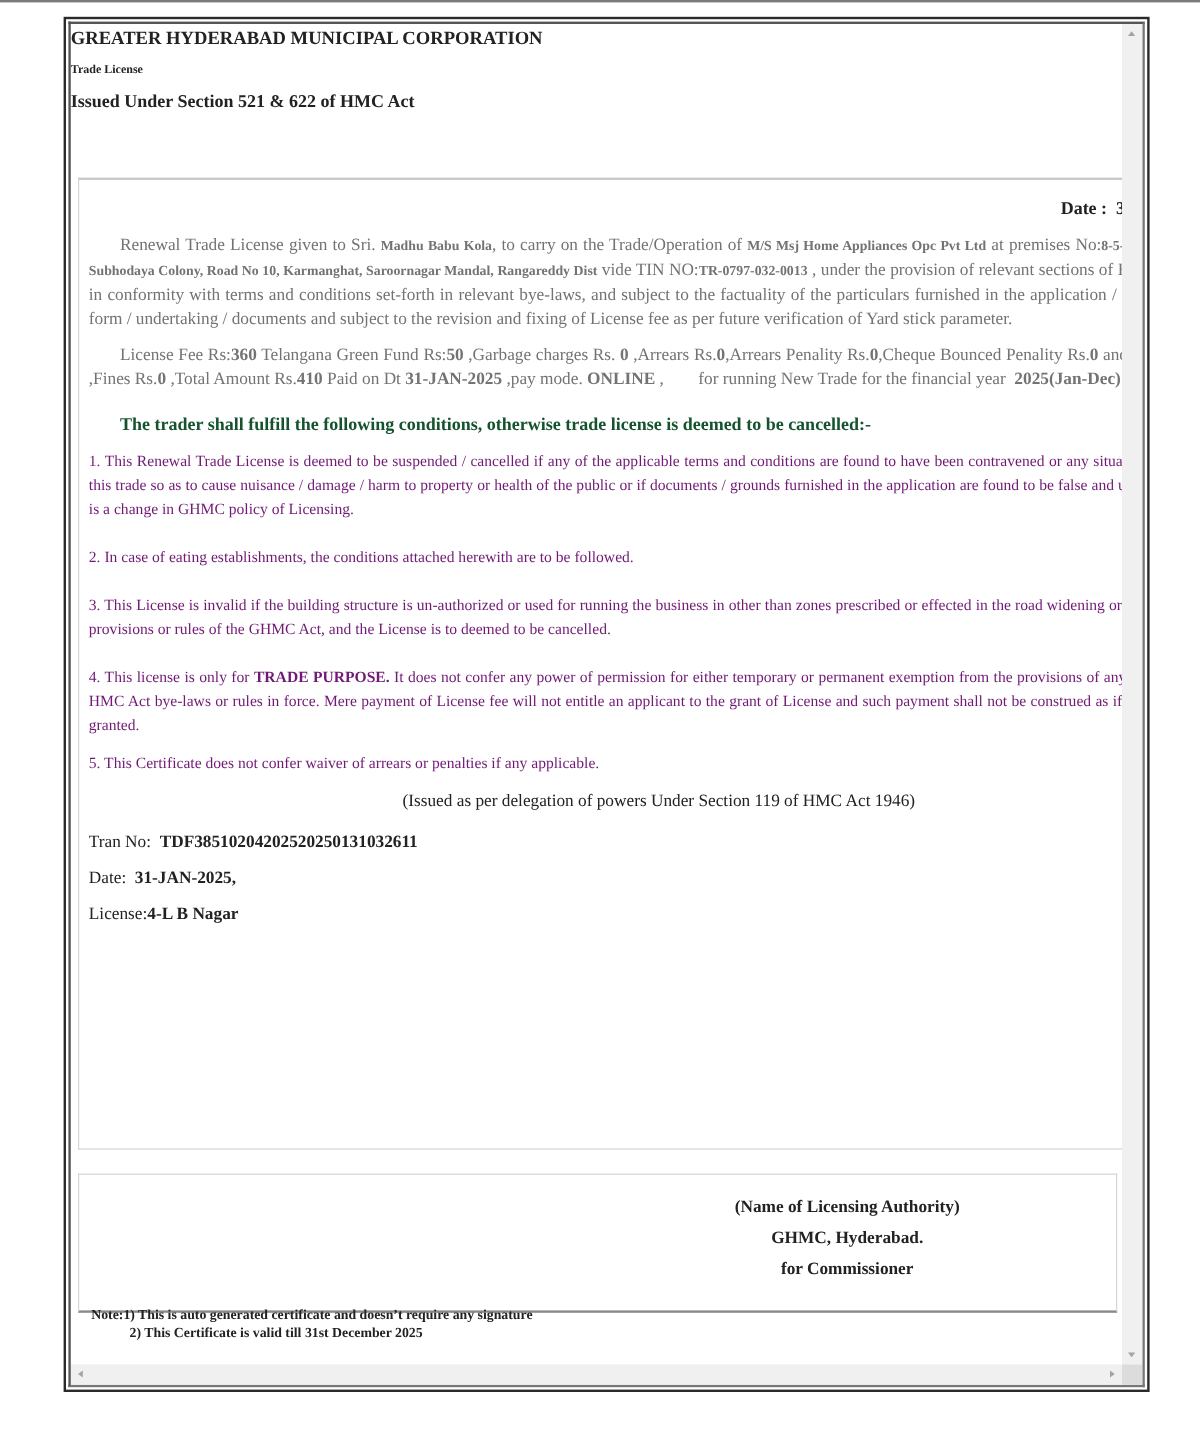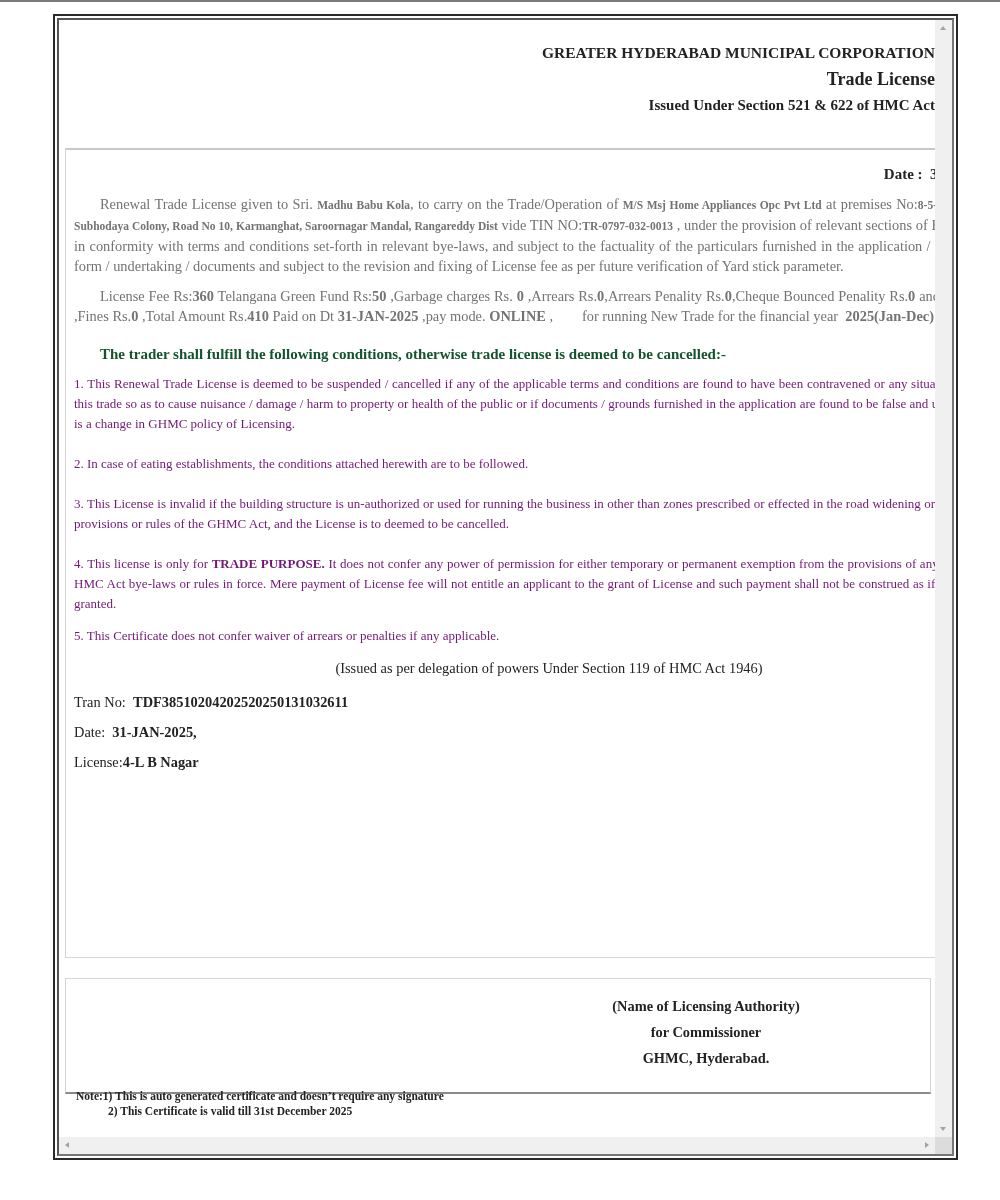--- a/index.html
+++ b/index.html
@@ -39,25 +39,25 @@
     .corner {
       position: absolute; right: 0; bottom: 0; width: 17px; height: 17px; background: #dcdcdc;
     }
     .arrow { position: absolute; width: 0; height: 0; }
     .arrow.up { left: 5px; top: 6px; border-left: 3.5px solid transparent; border-right: 3.5px solid transparent; border-bottom: 4px solid #a3a3a3; }
     .arrow.down { left: 5px; bottom: 6px; border-left: 3.5px solid transparent; border-right: 3.5px solid transparent; border-top: 4px solid #a3a3a3; }
     .arrow.left { left: 6px; top: 5px; border-top: 3.5px solid transparent; border-bottom: 3.5px solid transparent; border-right: 4px solid #a3a3a3; }
     .arrow.right { right: 6px; top: 5px; border-top: 3.5px solid transparent; border-bottom: 3.5px solid transparent; border-left: 4px solid #a3a3a3; }
 
     .header {
-      text-align: right; font-weight: bold; color: #222;
-      padding-top: 20px; height: 128px;
+      text-align: left; font-weight: bold; color: #222;
+      height: 128px;
     }
     .header .h1 { font-size: 15.5px; line-height: 26px; }
-    .header .h2 { font-size: 18px; line-height: 26px; }
+    .header .h2 { font-size: 10px; line-height: 26px; }
     .header .h3 { font-size: 15px; line-height: 26px; }
 
     .body-box {
       position: absolute; left: 6px; top: 128px; width: 966px;
       border: 1px solid #d5d5d5; border-top: 2px solid #c9c9c9;
       padding: 14px 6px 8px 8px;
       height: 810px;
     }
     .date-line {
       text-align: right; font-weight: bold; font-size: 15px; line-height: 20px;
@@ -126,22 +126,22 @@
         <div class="issued">(Issued as per delegation of powers Under Section 119 of HMC Act 1946)</div>
 
         <div class="meta-line"><span style="white-space:pre;">Tran No:  </span><b>TDF38510204202520250131032611</b></div>
         <div class="meta-line"><span style="white-space:pre;">Date:  </span><b>31-JAN-2025,</b></div>
         <div class="meta-line"><span>License:</span><b>4-L B Nagar</b></div>
       </div>
 
       <div class="sign-box">
         <div class="sign-block">
           <div>(Name of Licensing Authority)</div>
+          <div>GHMC, Hyderabad.</div>
           <div>for Commissioner</div>
-          <div>GHMC, Hyderabad.</div>
         </div>
         <div class="notes">
           <div>Note:1) This is auto generated certificate and doesn’t require any signature</div>
           <div class="n2">2) This Certificate is valid till 31st December 2025</div>
         </div>
       </div>
 
     </div>
 
     <div class="vscroll">

